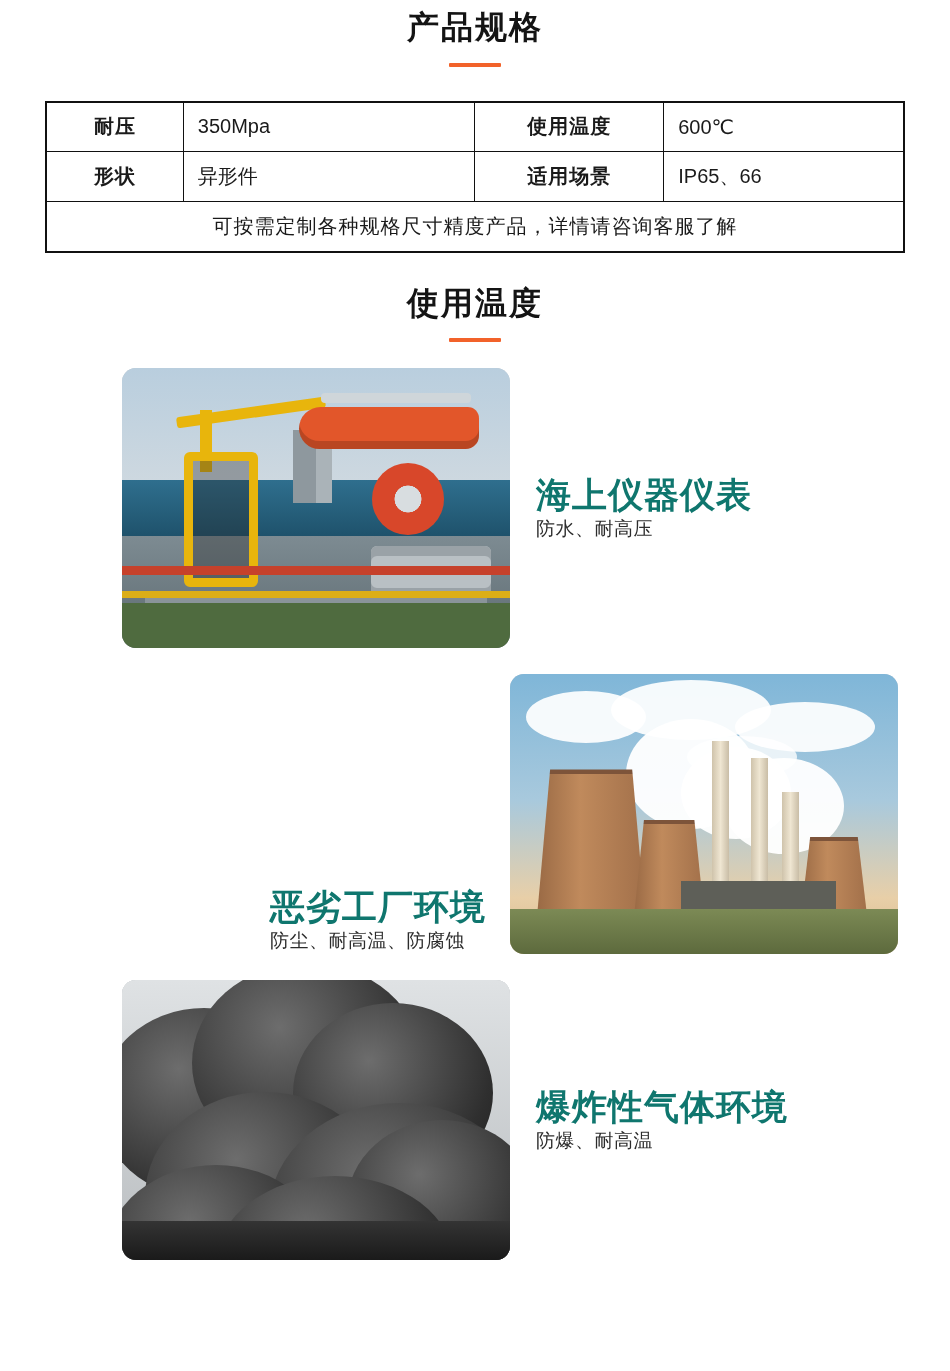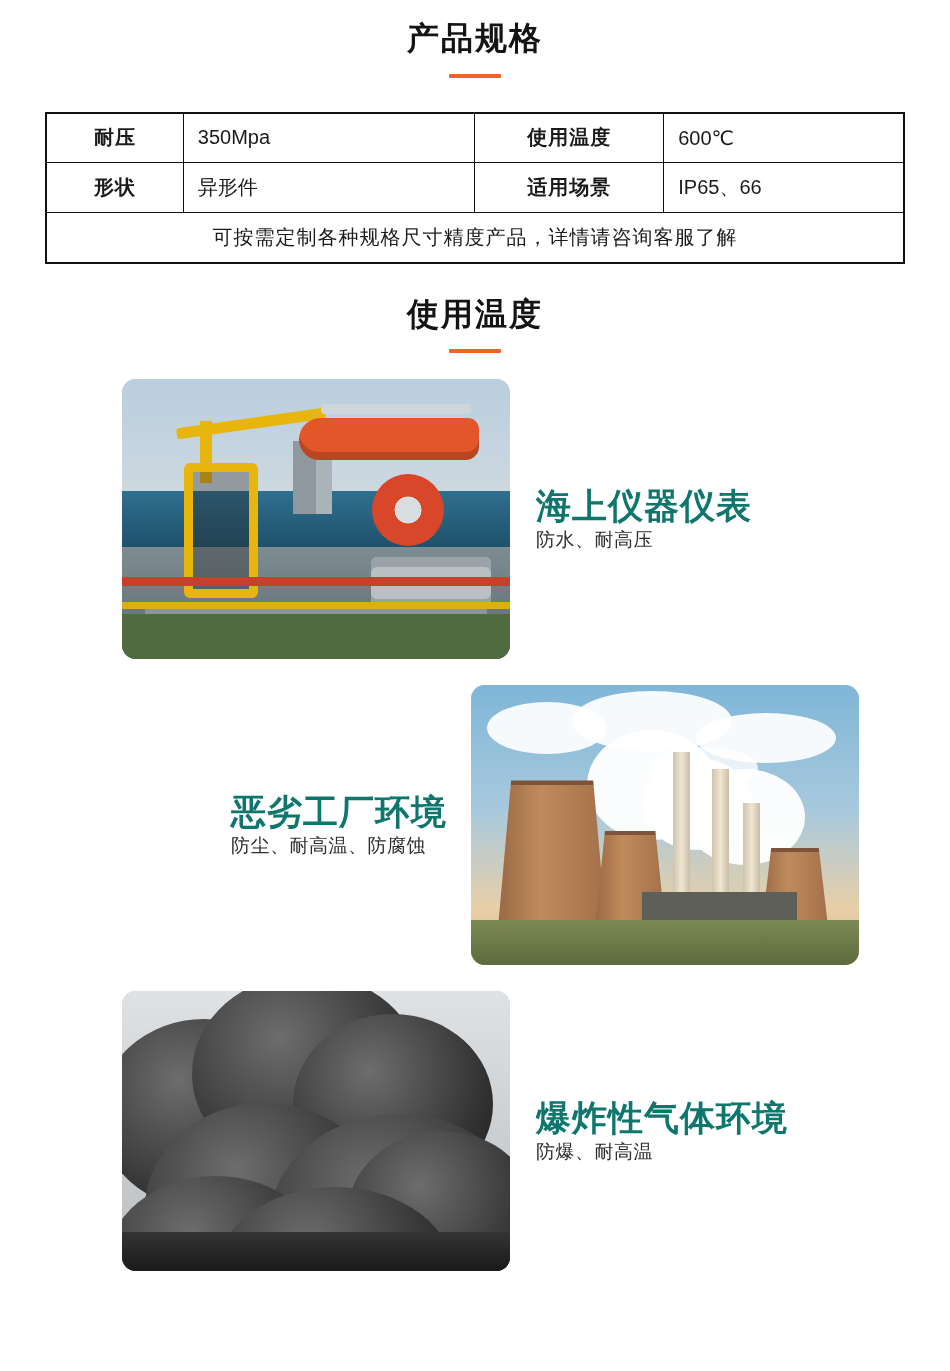--- a/index.html
+++ b/index.html
@@ -13,21 +13,21 @@
     min-height: 1371px;
     font-family: "Liberation Sans", "DejaVu Sans", sans-serif;
     color: #1a1a1a;
     position: relative;
     overflow: hidden;
   }
 
   
   .section-head {
     text-align: center;
-    padding-top: 18px;
+    padding-top: 7px;
   }
   .section-head .title {
     font-size: 32px;
     font-weight: bold;
     letter-spacing: 2px;
     color: #141414;
     line-height: 1.3;
   }
   .section-head .rule {
     width: 52px;
@@ -82,22 +82,23 @@
   }
   .scene {
     display: flex;
     align-items: center;
     margin-top: 26px;
   }
   .scene.left-img {
     padding-left: 122px;
   }
   .scene.right-img {
-    padding-right: 91px;
+    padding-right: 52px;
     justify-content: flex-end;
+    align-items: flex-end;
   }
   .scene .photo {
     width: 388px;
     height: 280px;
     border-radius: 14px;
     overflow: hidden;
     flex: 0 0 auto;
     position: relative;
     background: #bfc6cc;
   }

